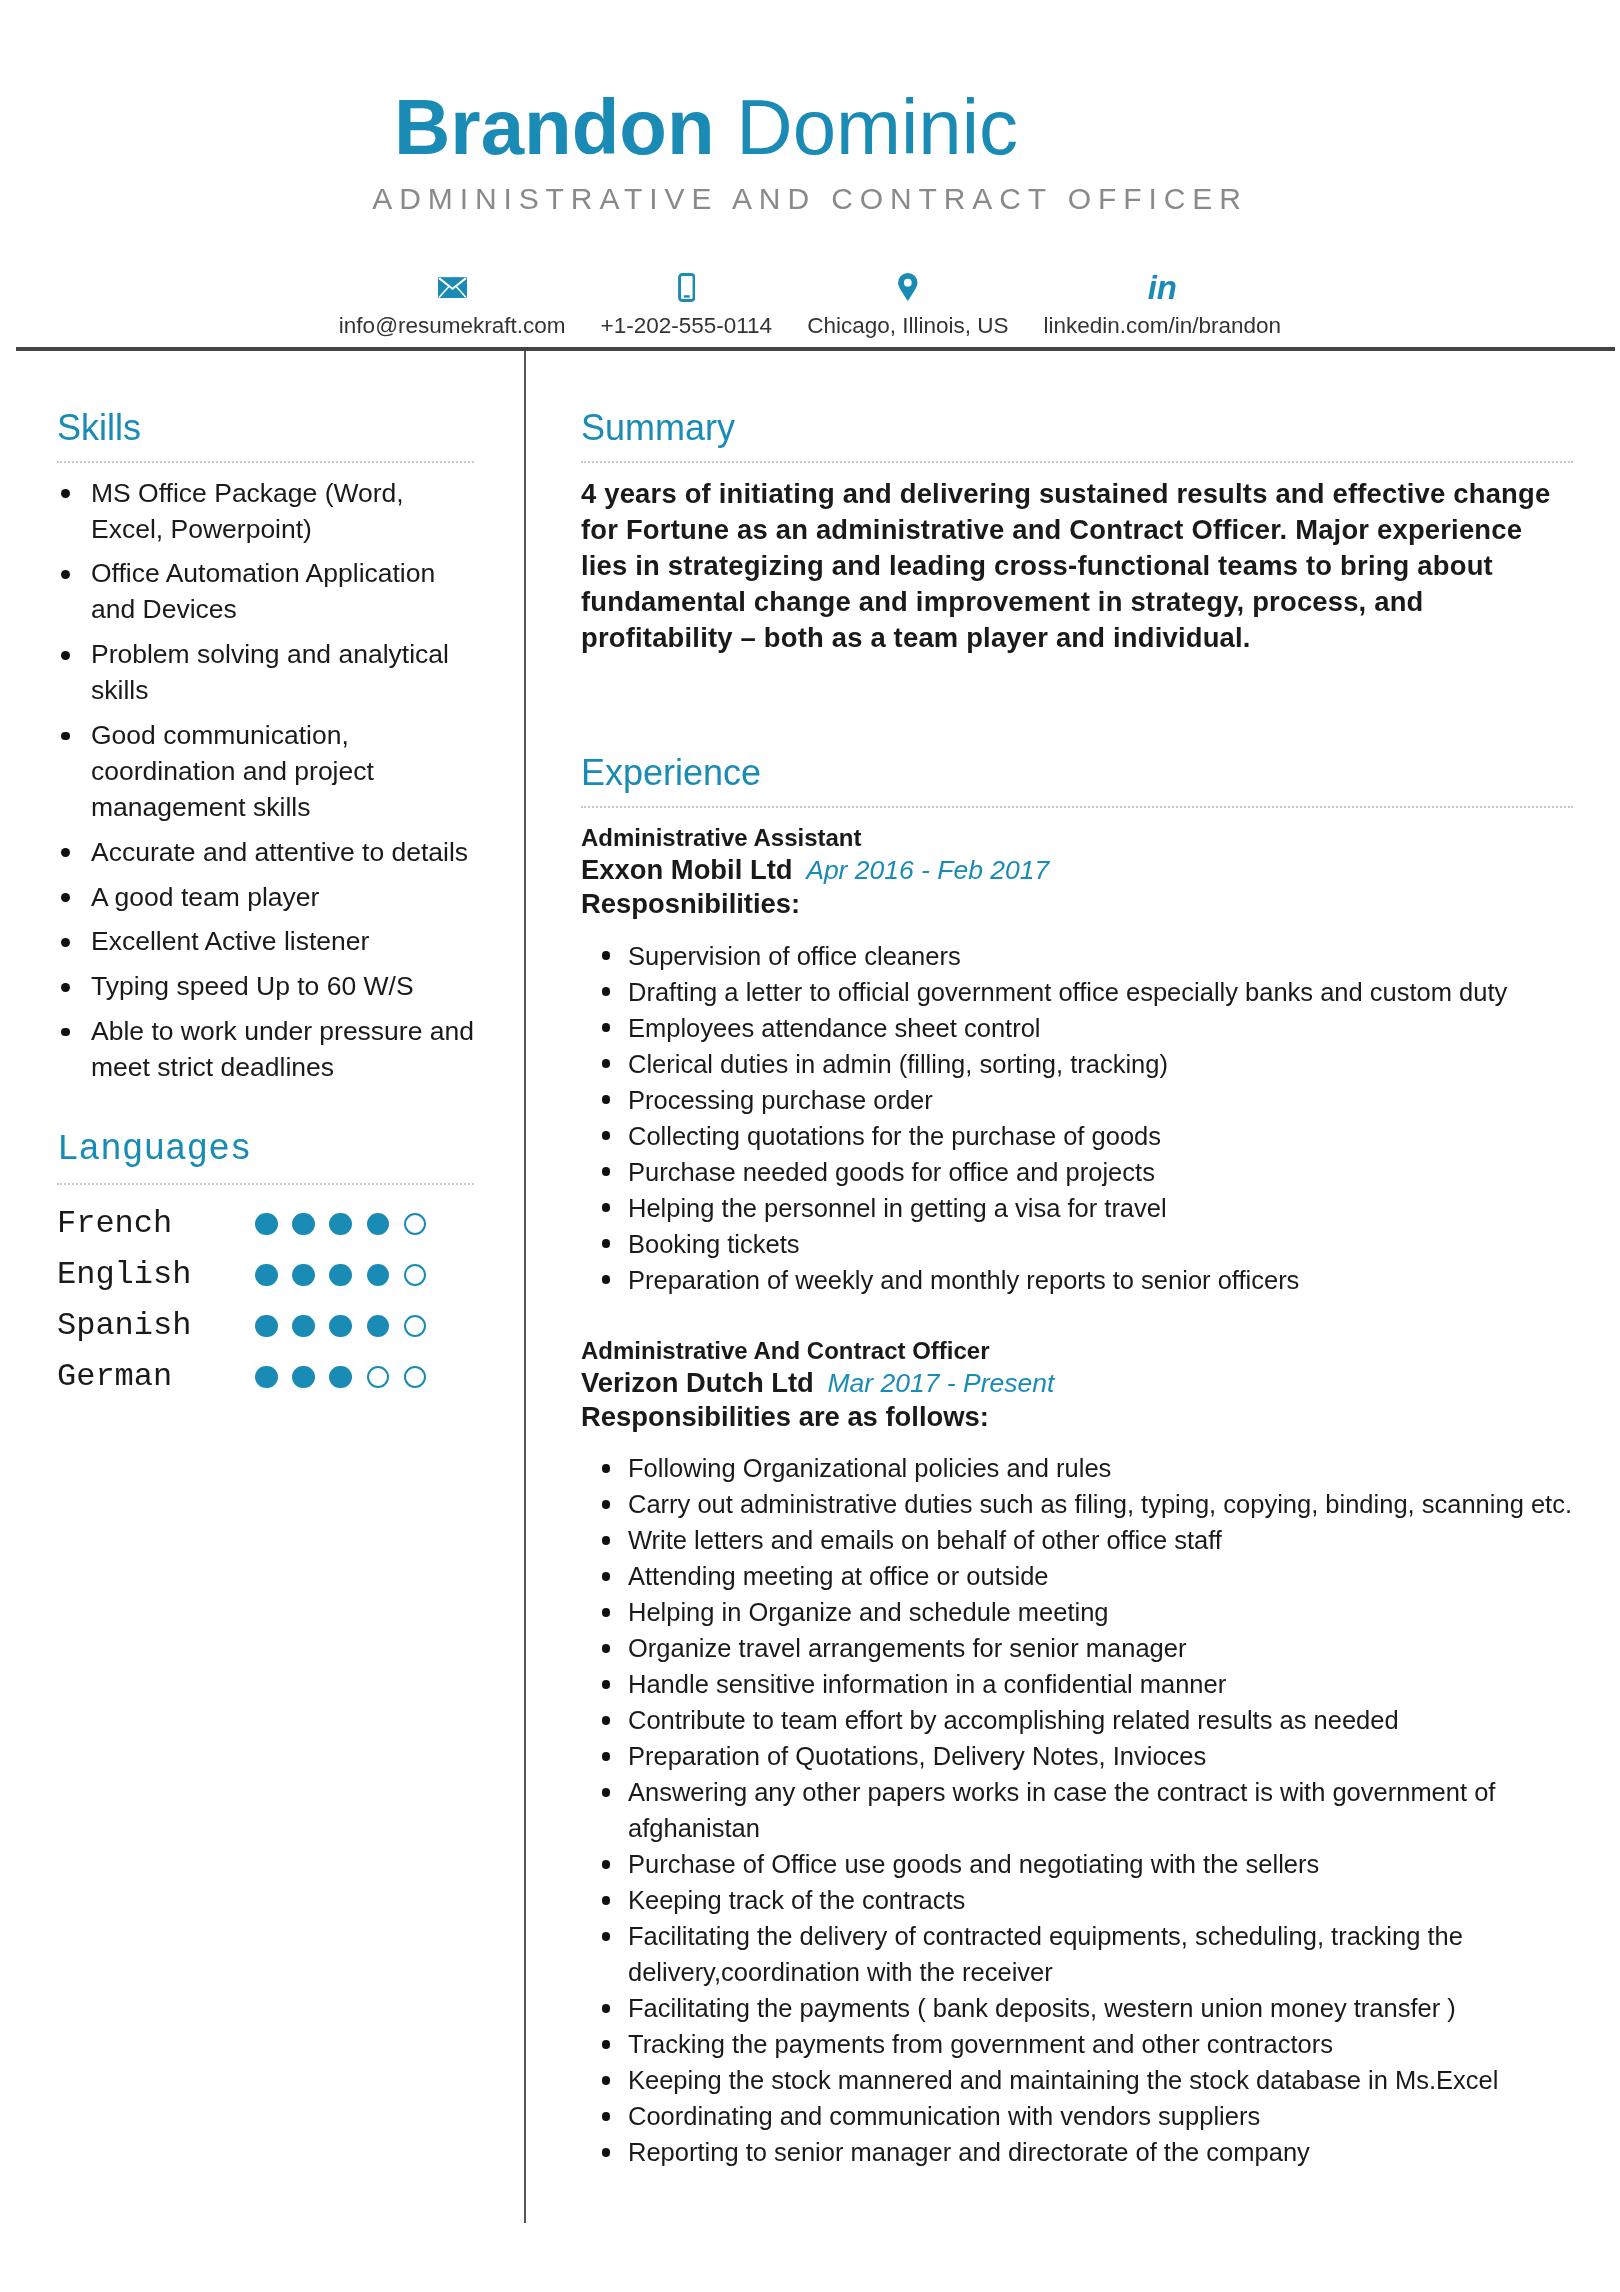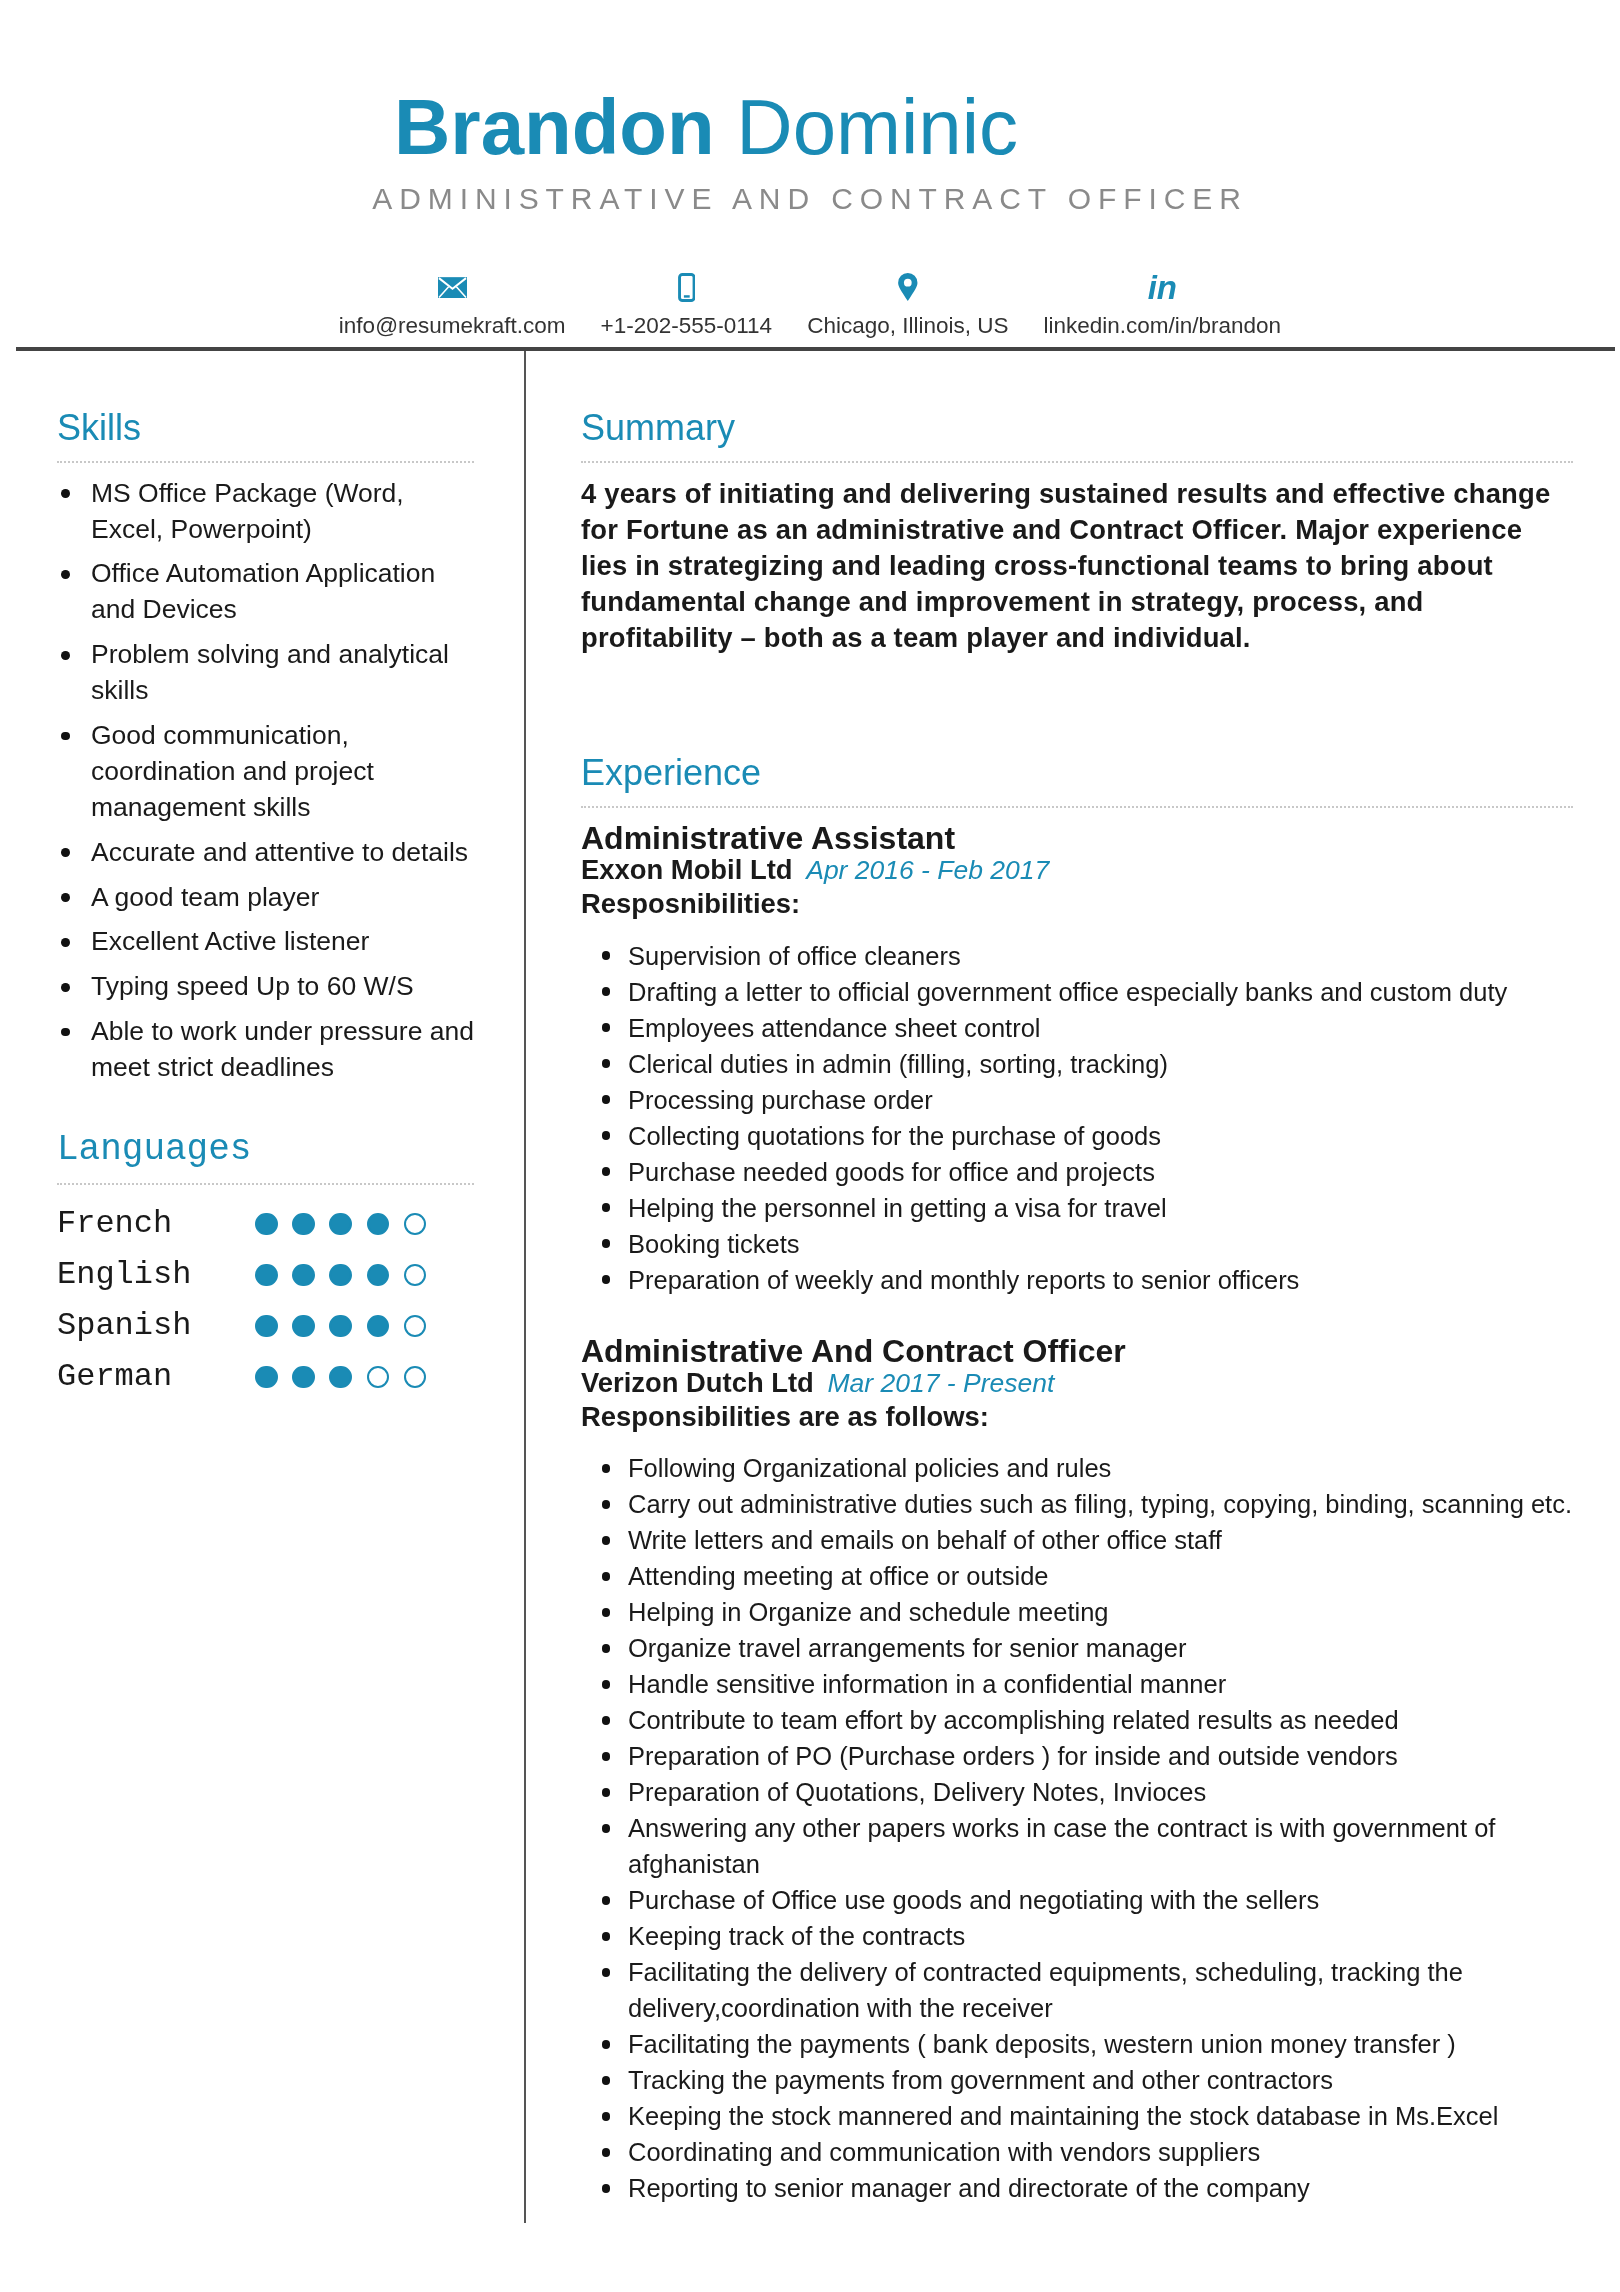--- a/index.html
+++ b/index.html
@@ -36,21 +36,21 @@
   .lang-row { display: flex; align-items: center; height: 51px; }
   .lang-name { width: 198px; font-size: 32px; line-height: 36px; }
   .dots { display: flex; gap: 14.7px; }
   .dot { width: 22.5px; height: 22.5px; border-radius: 50%; border: 2px solid #1a8bb5; }
   .dot.on { background: #1a8bb5; }
 
   .summary-text { margin-top: 13.7px; font-size: 27.4px; line-height: 36px; font-weight: bold; color: #1a1a1a; letter-spacing: 0.2px; }
 
   .exp-section { margin-top: 91px; }
   .job { margin-top: 13.7px; }
-  .job-title { font-size: 32px; line-height: 32px; font-weight: bold; color: #1a1a1a; }
+  .job-title { font-size: 24px; line-height: 32px; font-weight: bold; color: #1a1a1a; }
   .job-company-line { font-size: 27.4px; line-height: 32px; }
   .job-company { font-weight: bold; color: #1a1a1a; }
   .job-date { font-style: italic; color: #1a8bb5; margin-left: 13.7px; font-size: 26.5px; }
   .job-resp { font-size: 27.4px; line-height: 36px; font-weight: bold; color: #1a1a1a; }
   .duties { list-style: none; margin-top: 15.7px; }
   .duties li { position: relative; padding-left: 47px; font-size: 25.5px; line-height: 36px; color: #1a1a1a; }
   .duties li::before { content: ""; position: absolute; left: 20.6px; top: 13.7px; width: 8.8px; height: 8.8px; border-radius: 50%; background: #111; }
   .job + .job { margin-top: 37px; }
 </style>
 </head>
@@ -208,21 +208,20 @@
       <div class="job-resp">Responsibilities are as follows:</div>
       <ul class="duties">
           <li>Following Organizational policies and rules</li>
           <li>Carry out administrative duties such as filing, typing, copying, binding, scanning etc.</li>
           <li>Write letters and emails on behalf of other office staff</li>
           <li>Attending meeting at office or outside</li>
           <li>Helping in Organize and schedule meeting</li>
           <li>Organize travel arrangements for senior manager</li>
           <li>Handle sensitive information in a confidential manner</li>
           <li>Contribute to team effort by accomplishing related results as needed</li>
-          <li>Preparation of PO (Purchase orders ) for inside and outside vendors</li>
           <li>Preparation of Quotations, Delivery Notes, Invioces</li>
           <li>Answering any other papers works in case the contract is with government of afghanistan</li>
           <li>Purchase of Office use goods and negotiating with the sellers</li>
           <li>Keeping track of  the contracts</li>
           <li>Facilitating the delivery of contracted equipments, scheduling, tracking the delivery,coordination with the receiver</li>
           <li>Facilitating the payments ( bank deposits, western union money transfer )</li>
           <li>Tracking the payments from government and other contractors</li>
           <li>Keeping the stock mannered and maintaining the stock database in Ms.Excel</li>
           <li>Coordinating and communication with vendors suppliers</li>
           <li>Reporting to senior manager and directorate of the company</li>

